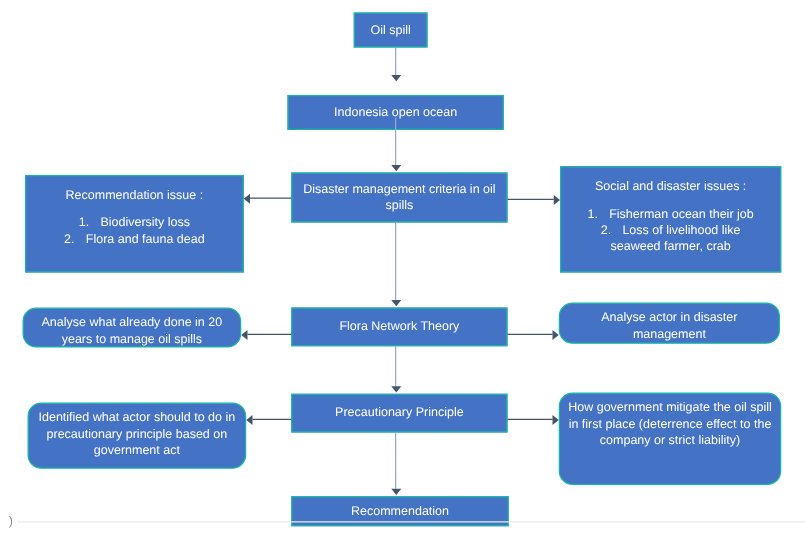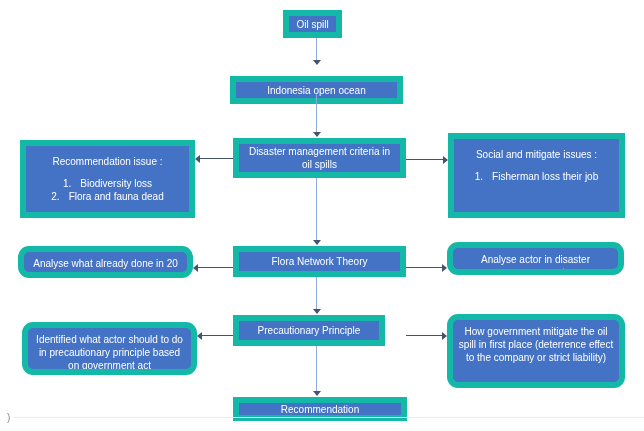--- a/index.html
+++ b/index.html
@@ -1,21 +1,21 @@
 <!DOCTYPE html>
 <html><head>
 <meta charset="utf-8">
 <style>
   html,body{margin:0;padding:0;background:#ffffff;}
   .canvas{
     position:relative;width:644px;height:431px;background:#ffffff;
     font-family:"Liberation Sans", sans-serif;overflow:hidden;
   }
   .node{
-    position:absolute;background:#4472C4;border:6px solid #14b8a6;
+    position:absolute;background:#4472C4;border:1px solid #14b8a6;
     color:#ffffff;font-size:10px;line-height:1.3;text-align:center;
     display:flex;align-items:center;justify-content:center;
     box-sizing:border-box;padding:2px 4px;overflow:hidden;
   }
   .node.listbox{flex-direction:column;justify-content:flex-start;padding-top:9px;}
   .listbox .heading{margin-bottom:9px;}
   .listbox .li{display:block;}
   .listbox .num{margin-right:9px;}
   .topalign{align-items:flex-start;padding-top:5px;border-radius:11px;}
   
@@ -43,21 +43,21 @@
   </div>
 
   <div class="node" style="left:233px;top:138px;width:173px;height:40px;">
     <span>Disaster management criteria in oil spills</span>
   </div>
 
   <div class="node" style="left:233px;top:246px;width:173px;height:31px;">
     <span>Flora Network Theory</span>
   </div>
 
-  <div class="node" style="left:233px;top:315px;width:152px;height:31px;">
+  <div class="node" style="left:233px;top:315px;width:173px;height:31px;">
     <span>Precautionary Principle</span>
   </div>
 
   <div class="node" style="left:233px;top:397px;width:174px;height:24px;">
     <span>Recommendation</span>
   </div>
 
   <div class="node listbox" style="left:20px;top:140px;width:175px;height:78px;">
     <span class="heading">Recommendation issue :</span>
     <span class="li">
@@ -70,23 +70,26 @@
 
   <div class="node topalign" style="left:18px;top:246px;width:175px;height:32px;">
     <span>Analyse what already done in 20 years to manage oil spills</span>
   </div>
 
   <div class="node topalign" style="left:22px;top:322px;width:175px;height:53px;">
     <span>Identified what actor should to do in precautionary principle based on government act</span>
   </div>
 
   <div class="node listbox" style="left:448px;top:133px;width:177px;height:85px;">
-    <span class="heading">Social and mitigate issues :</span>
+    <span class="heading">Social and disaster issues :</span>
     <span class="li">
-      <span class="num">1.</span><span>Fisherman loss their job</span>
+      <span class="num">1.</span><span>Fisherman ocean their job</span>
+    </span>
+    <span class="li" style="max-width:140px;">
+      <span class="num">2.</span><span>Loss of livelihood like seaweed farmer, crab</span>
     </span>
   </div>
 
   <div class="node topalign" style="left:447px;top:242px;width:177px;height:33px;">
     <span>Analyse actor in disaster management</span>
   </div>
 
   <div class="node topalign" style="left:447px;top:314px;width:178px;height:74px;justify-content:flex-end;">
     <span>How government mitigate the oil spill in first place  (deterrence effect to the company or strict liability)</span>
   </div>

